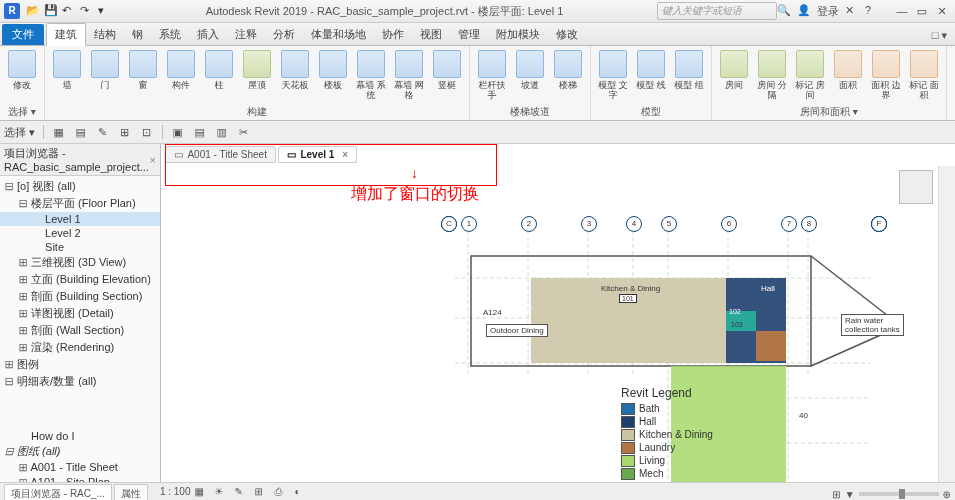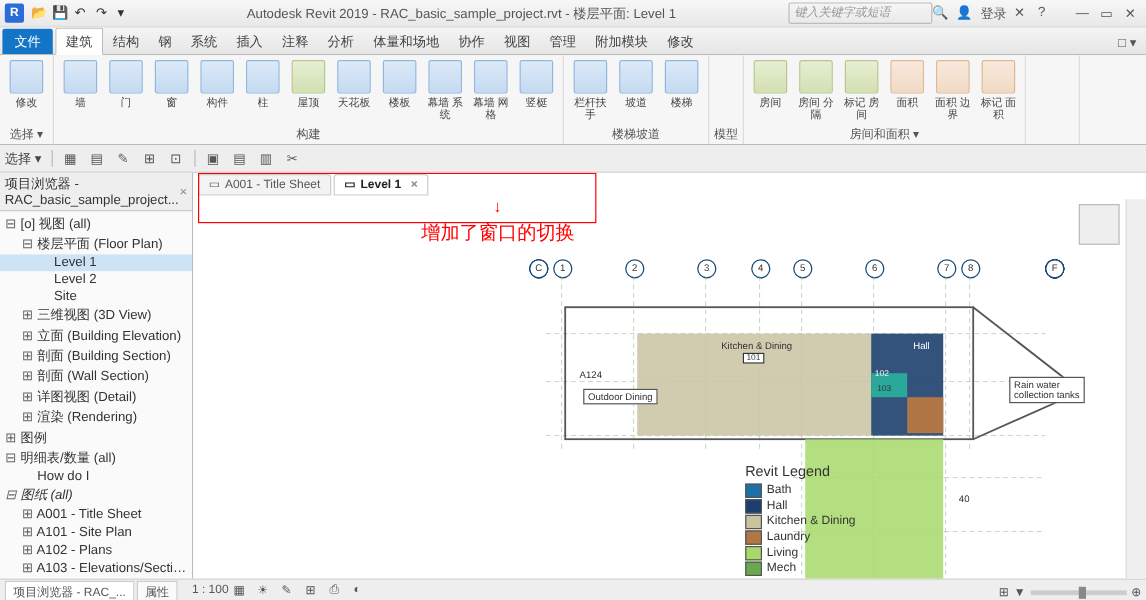--- a/index.html
+++ b/index.html
@@ -187,20 +187,34 @@
         </div>
     <div class="btn">
           <div class="ic"></div>
           <div class="t">楼梯</div>
         </div>
   </div>
       <div class="lbl">楼梯坡道</div>
     </div>
 
   <div class="panel">
+      <div class="row">
+    <div class="btn">
+          <div class="ic"></div>
+          <div class="t">模型 文字</div>
+        </div>
+    <div class="btn">
+          <div class="ic"></div>
+          <div class="t">模型 线</div>
+        </div>
+    <div class="btn">
+          <div class="ic"></div>
+          <div class="t">模型 组</div>
+        </div>
+  </div>
       <div class="lbl">模型</div>
     </div>
 
   <div class="panel">
       <div class="row">
     <div class="btn">
           <div class="ic g"></div>
           <div class="t">房间</div>
         </div>
     <div class="btn">
@@ -260,26 +274,26 @@
       </div>
     <div class="tree" id="tree">
         <div class="n" style="padding-left: 4px;"><span class="tw">⊟</span> [o] 视图 (all)</div>
         <div class="n" style="padding-left: 18px;"><span class="tw">⊟</span> 楼层平面 (Floor Plan)</div>
         <div class="n sel" style="padding-left: 32px;"><span class="tw"></span> Level 1</div>
         <div class="n" style="padding-left: 32px;"><span class="tw"></span> Level 2</div>
         <div class="n" style="padding-left: 32px;"><span class="tw"></span> Site</div>
         <div class="n" style="padding-left: 18px;"><span class="tw">⊞</span> 三维视图 (3D View)</div>
         <div class="n" style="padding-left: 18px;"><span class="tw">⊞</span> 立面 (Building Elevation)</div>
         <div class="n" style="padding-left: 18px;"><span class="tw">⊞</span> 剖面 (Building Section)</div>
+        <div class="n" style="padding-left: 18px;"><span class="tw">⊞</span> 详图视图 (Detail)</div>
         <div class="n" style="padding-left: 18px;"><span class="tw">⊞</span> 剖面 (Wall Section)</div>
-        <div class="n" style="padding-left: 18px;"><span class="tw">⊞</span> 详图视图 (Detail)</div>
         <div class="n" style="padding-left: 18px;"><span class="tw">⊞</span> 渲染 (Rendering)</div>
         <div class="n" style="padding-left: 4px;"><span class="tw">⊞</span> 图例</div>
         <div class="n" style="padding-left: 4px;"><span class="tw">⊟</span> 明细表/数量 (all)</div>
-        <div class="n" style="padding-left: 18px;"><span class="tw"></span> How do I</div>
+        <div class="n" style="padding-left: 18px; margin-top: 39px;"><span class="tw"></span> How do I</div>
         <div class="n" style="padding-left: 4px; font-style: italic;"><span class="tw">⊟</span> 图纸 (all)</div>
         <div class="n" style="padding-left: 18px;"><span class="tw">⊞</span> A001 - Title Sheet</div>
         <div class="n" style="padding-left: 18px;"><span class="tw">⊞</span> A101 - Site Plan</div>
         <div class="n" style="padding-left: 18px;"><span class="tw">⊞</span> A102 - Plans</div>
         <div class="n" style="padding-left: 18px;"><span class="tw">⊞</span> A103 - Elevations/Sections</div>
       </div>
   </div>
 
   <div class="canvas-wrap">
     <div class="tabstrip">

